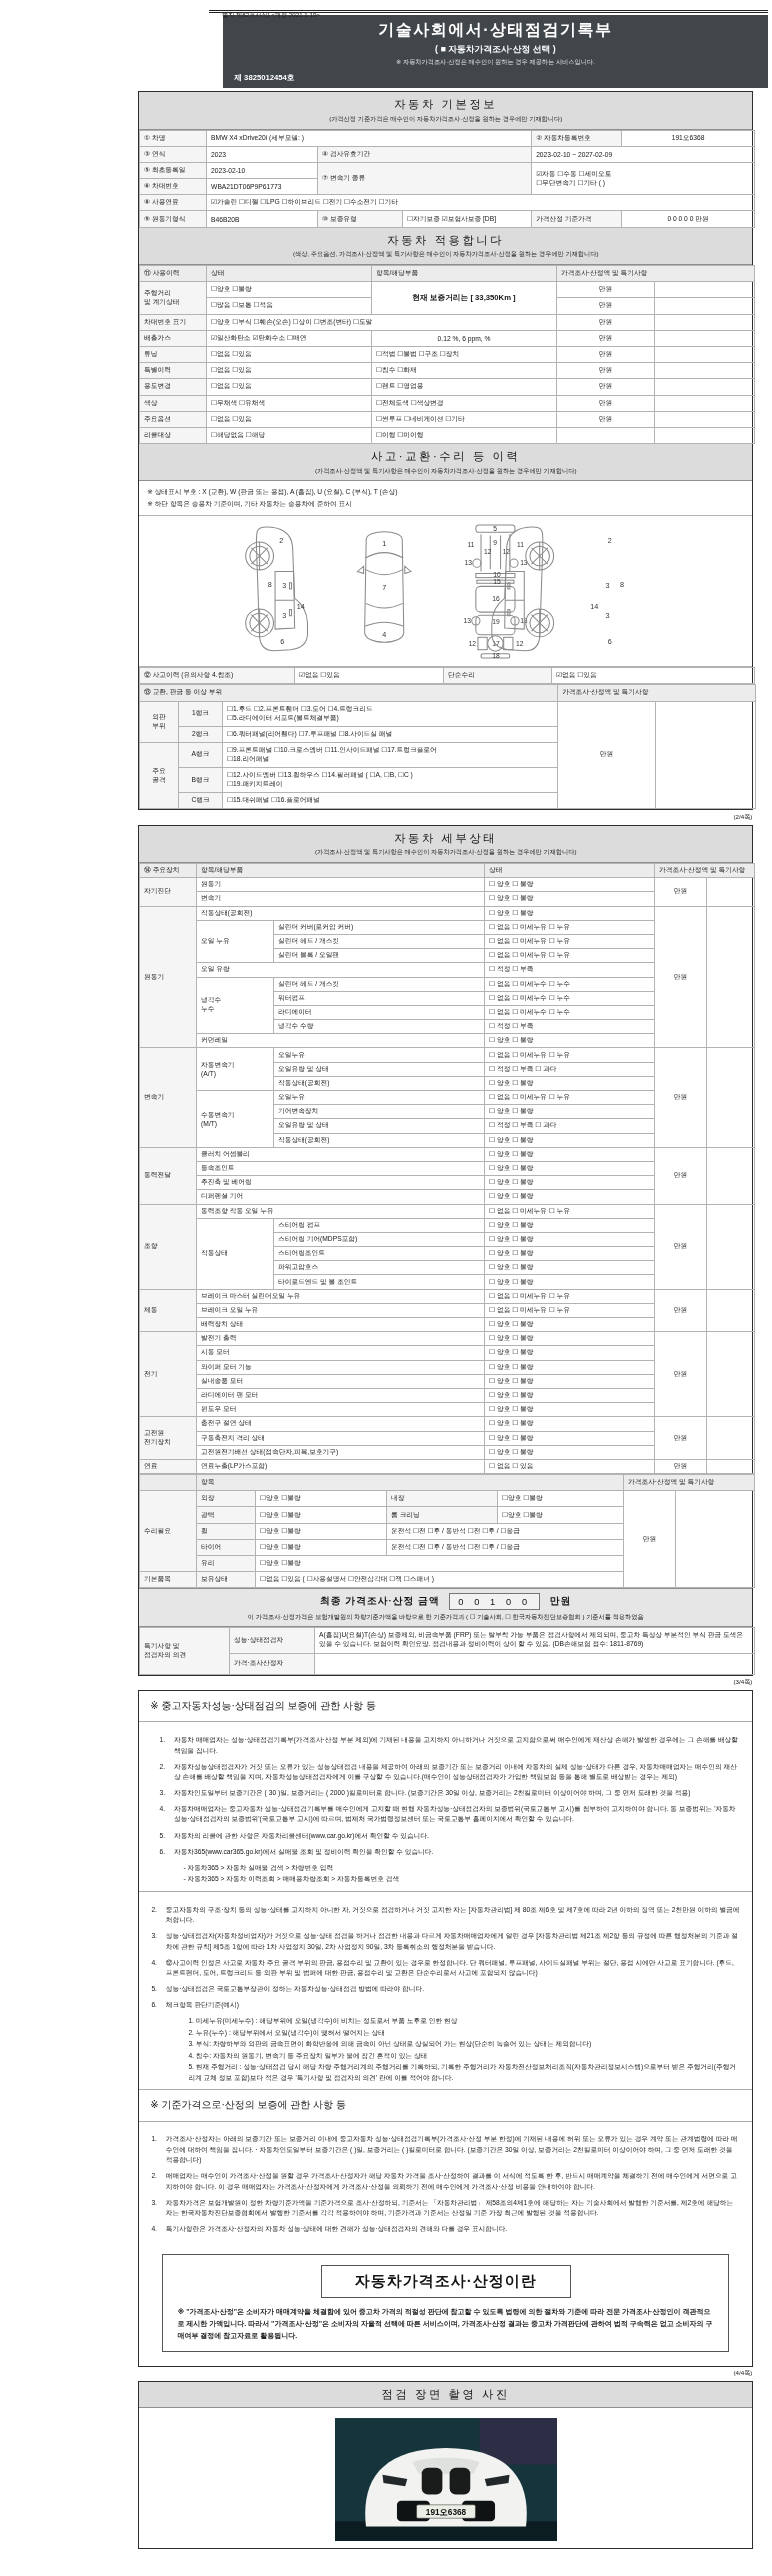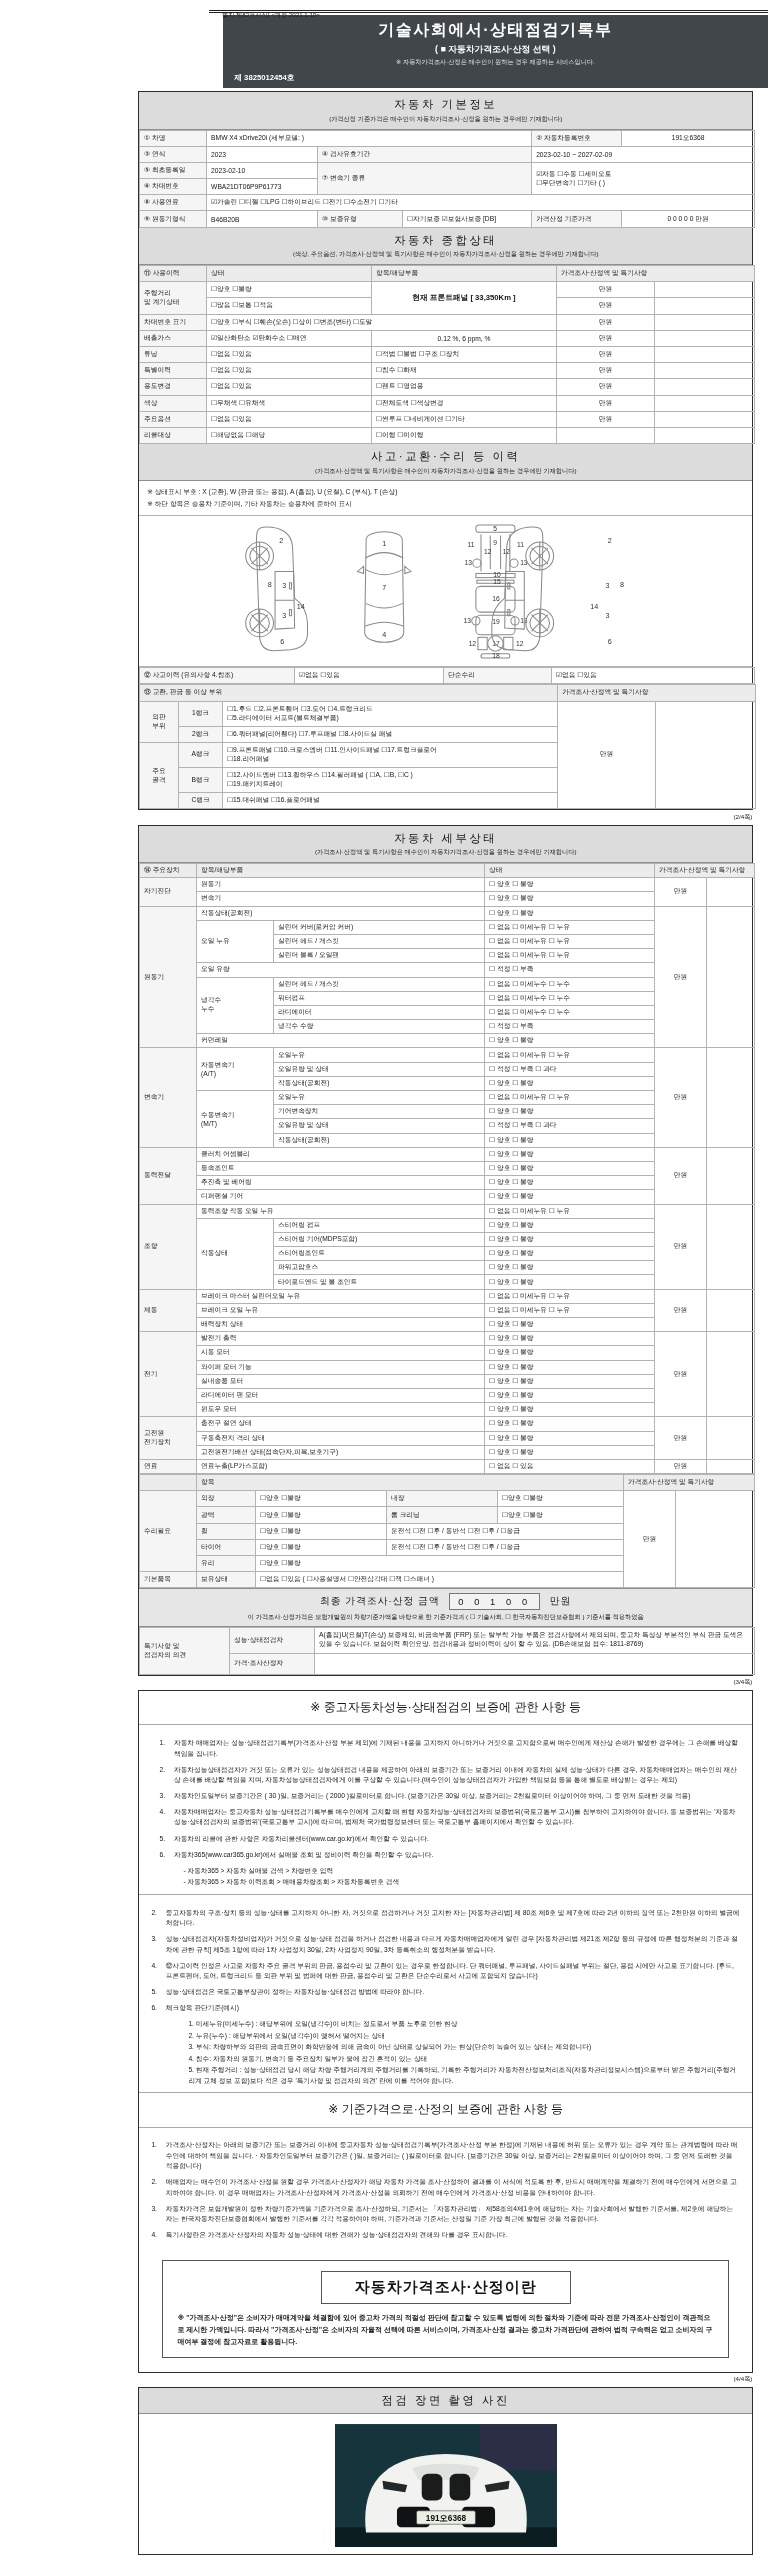--- a/index.html
+++ b/index.html
@@ -25,24 +25,24 @@
   td.cen{text-align:center;}
   td.big{font-size:7.7px;font-weight:bold;}
   td.won{text-align:center;}
   td.pre{white-space:pre-line;}
   .detail td{padding:2.1px 4.1px;}
   .acc-note{padding:4.6px 8.2px;font-size:6.7px;line-height:1.8;border-bottom:0.5px solid #b3b3b3;}
   .diagram-wrap{display:flex;justify-content:center;border-bottom:0.5px solid #b3b3b3;padding:6.2px 0;}
   .pageno{text-align:right;font-size:6.2px;margin:2.1px 1px 1px;color:#222;}
   .final-bar{background:#e6e6e6;border-top:1px solid #8f8f8f;border-bottom:0.5px solid #8f8f8f;padding:4.1px 5.2px 4.6px;text-align:center;}
   .final-line{display:flex;justify-content:center;align-items:center;gap:9.3px;}
-  .final-label{font-size:9.8px;font-weight:normal;letter-spacing:1px;}
+  .final-label{font-size:9.8px;font-weight:bold;letter-spacing:1px;}
   .final-digits{border:0.5px solid #777;background:#f2f2f2;padding:2.1px 8.2px;font-size:9.3px;letter-spacing:4.1px;}
   .final-note{font-size:6.2px;margin-top:3.1px;}
-  .n-head{font-size:12px;padding:8.2px 11.3px;border-bottom:0.5px solid #aaa;text-align:center;}
+  .n-head{font-size:10px;padding:8.2px 11.3px;border-bottom:0.5px solid #aaa;}
   .n-body{padding:7.2px 12.4px 5.2px;}
   .n-item{display:flex;margin:5.7px 0;font-size:6.7px;line-height:1.55;}
   .grpA .n-item{margin-left:8.2px;}
   .n-num{width:14.4px;flex:none;}
   .n-txt{flex:1;}
   .n-sub{margin:1.5px 0 1.5px 32px;font-size:6.7px;line-height:1.5;}
   .grpB .n-sub{margin-left:37px;}
   .n-divider{border-top:0.5px solid #aaa;}
   .pr-box{border:0.5px solid #555;margin:8.2px 23px 13.4px;padding:0 0 10.3px;}
   .pr-title{border:0.5px solid #555;margin:10.3px auto 8.2px;width:242px;text-align:center;
@@ -116,21 +116,21 @@
               <td>B46B20B</td>
               <td class="lab">⑩ 보증유형</td>
               <td>☐자기보증   ☑보험사보증 [DB]</td>
               <td class="lab">가격산정 기준가격</td>
               <td class="cen">0 0 0 0 0 만원</td>
             </tr>
           </tbody>
       </table>
 
       <div class="bar">
-        <div class="bar-title">자동차 종합상태</div>
+        <div class="bar-title">자동차 적용합니다</div>
         <div class="bar-sub">(색상, 주요옵션, 가격조사·산정액 및 특기사항은 매수인이 자동차가격조사·산정을 원하는 경우에만 기재합니다)</div>
       </div>
       <table>
         <colgroup>
             <col style="width:67px">
             <col style="width:165px">
             <col style="width:185px">
             <col style="width:98px">
             <col style="width:100px">
           </colgroup>
@@ -138,21 +138,21 @@
             <tr>
               <td class="hd">⑪ 사용이력</td>
               <td class="hd">상태</td>
               <td class="hd">항목/해당부품</td>
               <td colspan="2" class="hd">가격조사·산정액 및 특기사항</td>
             </tr>
             <tr>
               <td rowspan="2" class="lab pre">주행거리
 및 계기상태</td>
               <td>☐양호   ☐불량</td>
-              <td rowspan="2" class="cen big">현재 프론트패널 [ 33,350Km ]</td>
+              <td rowspan="2" class="cen big">현재 보증거리는 [ 33,350Km ]</td>
               <td class="won">만원</td>
               <td></td>
             </tr>
             <tr>
               <td>☐많음   ☐보통   ☐적음</td>
               <td class="won">만원</td>
               <td></td>
             </tr>
             <tr>
               <td class="lab">차대번호 표기</td>

